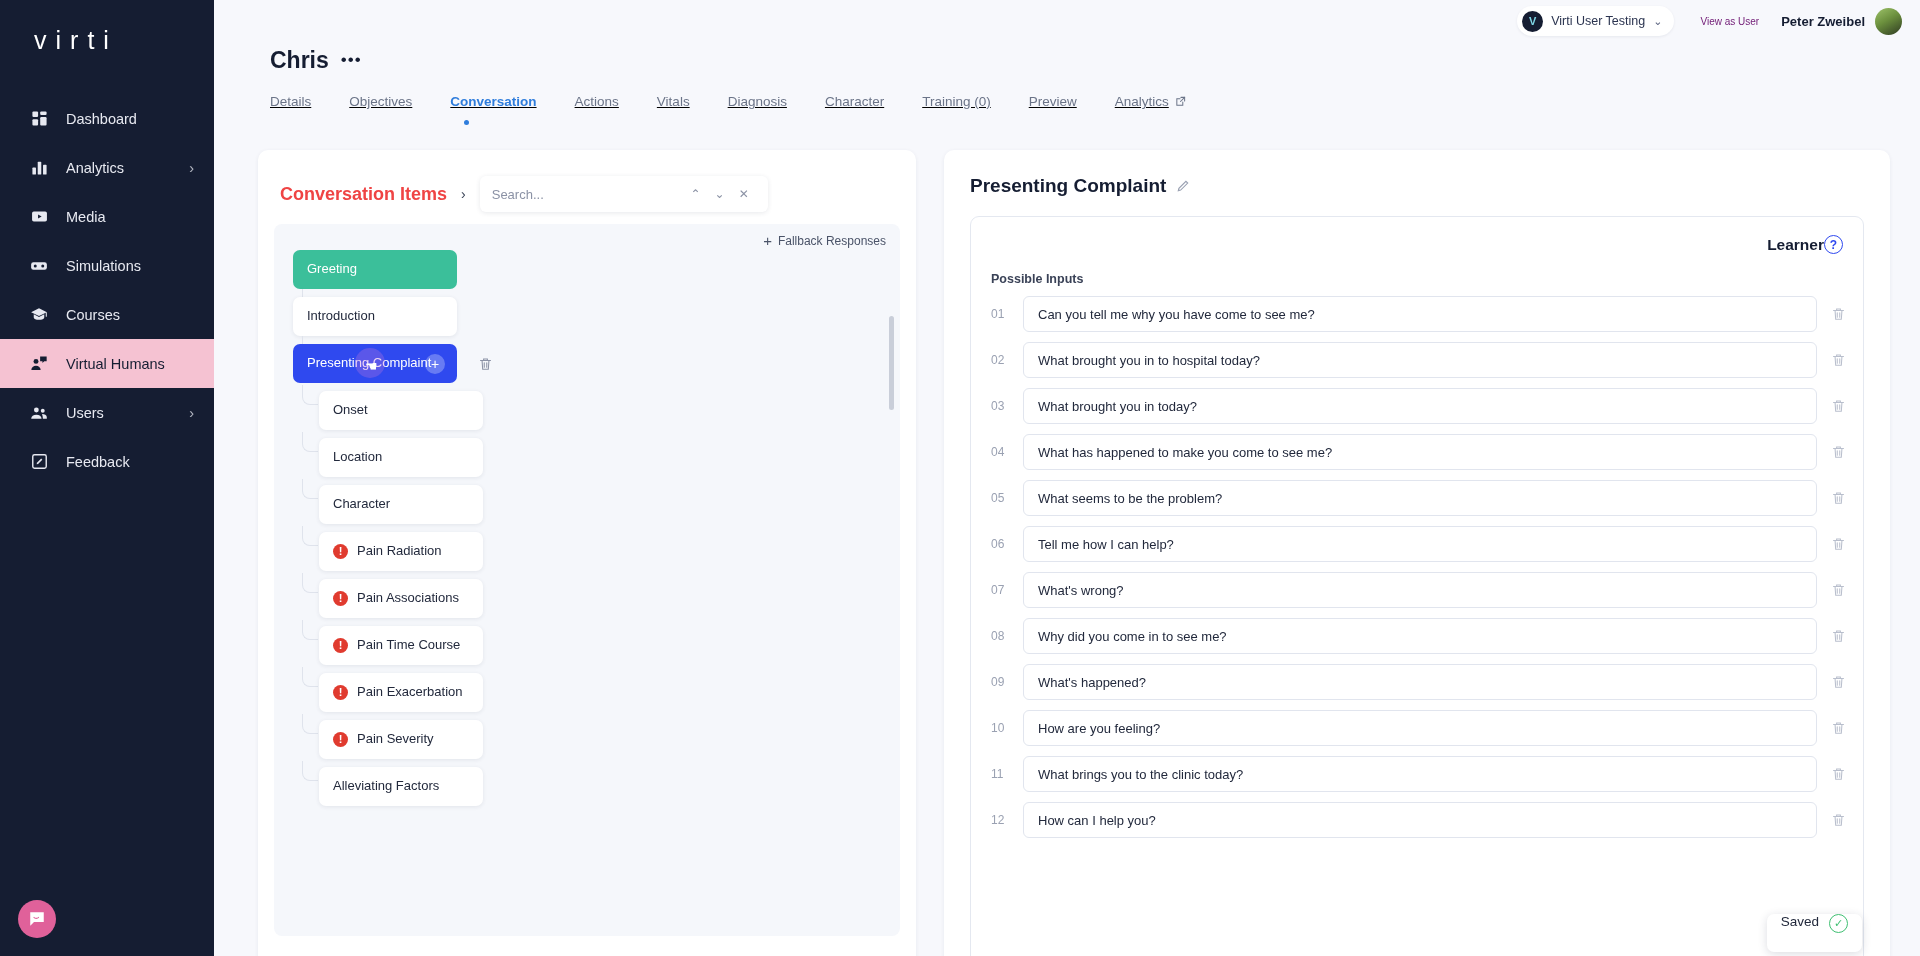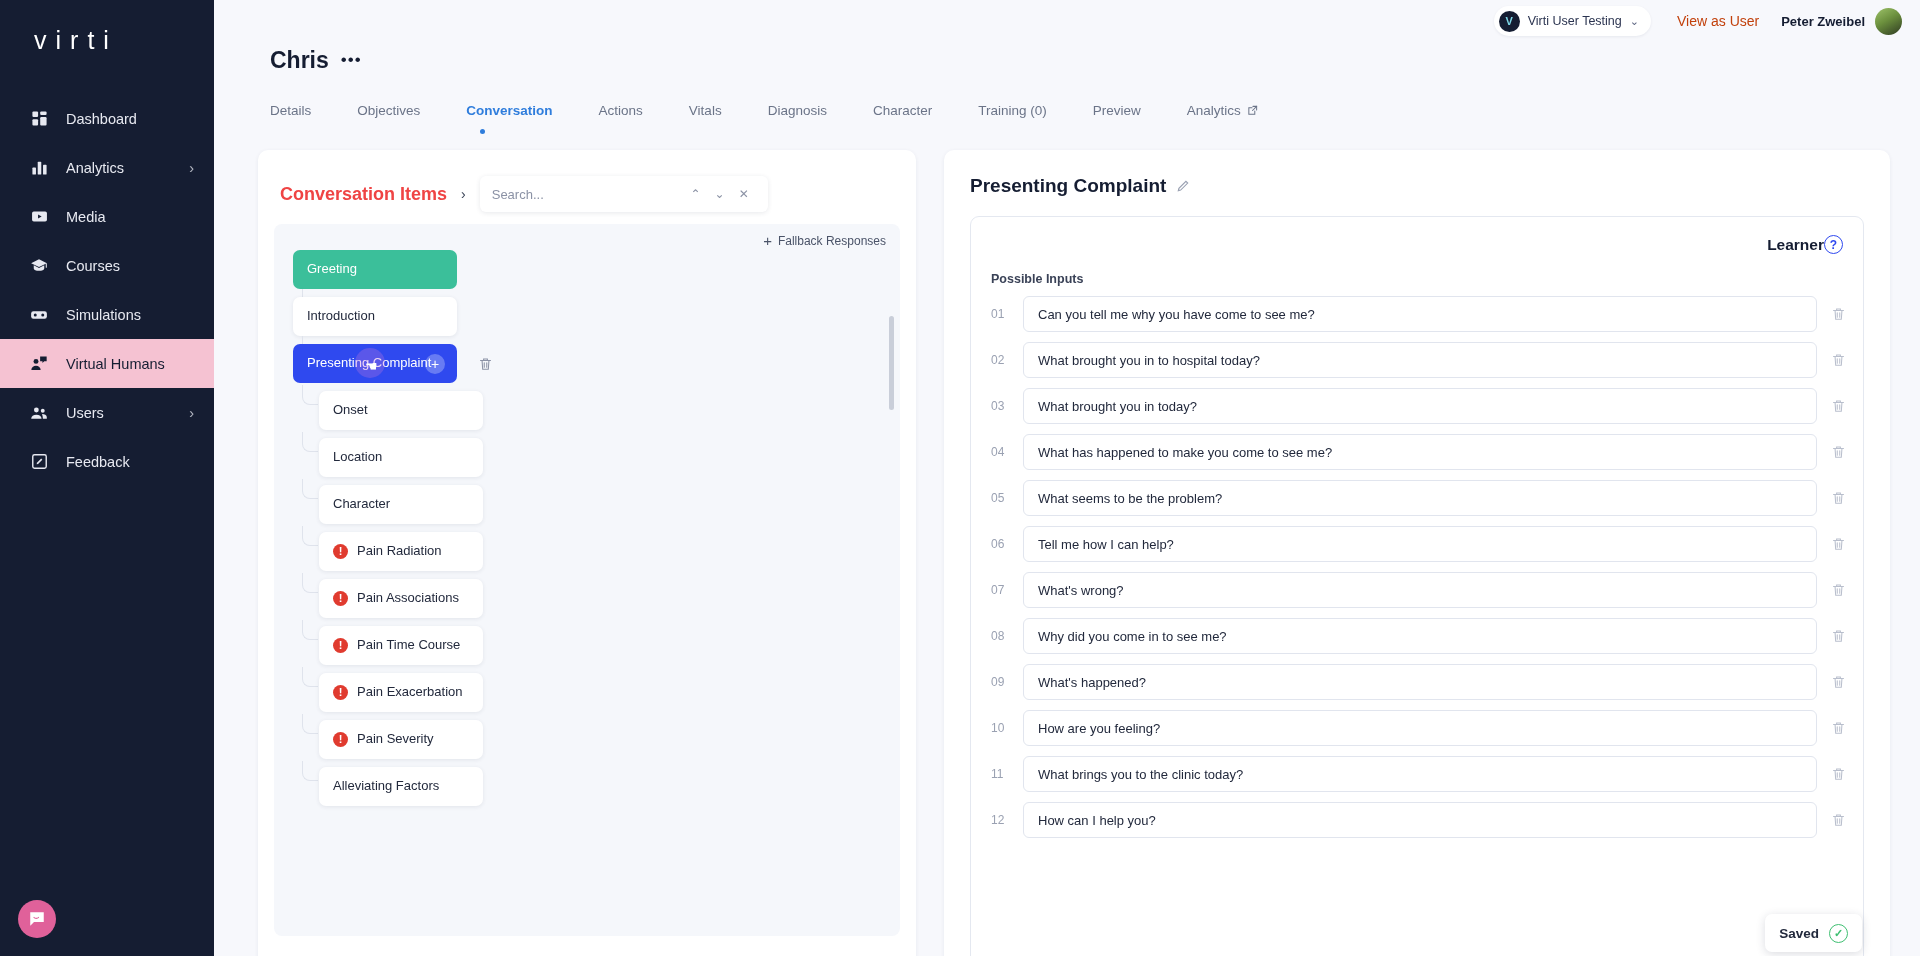--- a/index.html
+++ b/index.html
@@ -87,39 +87,39 @@
   }
   .org-avatar {
     width: 21px; height: 21px; border-radius: 50%;
     background: #151d32; color:#7fd8e8;
     font-size: 11px; display:flex; align-items:center; justify-content:center;
     font-weight: 600;
   }
   .org-name { font-size: 12.5px; color: #2b3450; }
   .org-chev { color:#5b6480; font-size: 11px; }
   .view-as {
-    font-size: 14px; color: #c2410c; margin-left: 26px; cursor: pointer;
+    font-size: 10px; color: #701a75; margin-left: 26px; cursor: pointer;
   }
   .user-name {
     font-size: 13px; color: #151d32; font-weight: 700; margin-left: 22px; cursor:pointer;
   }
   .user-avatar {
     width: 27px; height: 27px; border-radius: 50%;
     margin-left: 10px;
     background: linear-gradient(150deg,#9ec36a 0%,#6b8f3d 45%,#2e3a22 100%);
     cursor: pointer;
   }
 
   
   #pagehead { padding: 0 0 0 56px; }
   .title-row { display: flex; align-items: center; gap: 12px; height: 36px; }
   .page-title { font-size: 23px; font-weight: 700; color: #151d32; }
   .ellipsis-btn { color: #151d32; font-size: 17px; letter-spacing:1px; cursor: pointer; line-height: 8px;}
 
-  .tabs { display: flex; align-items: flex-end; gap: 12px; margin-top: 16px; height: 34px; }
+  .tabs { display: flex; align-items: flex-start; gap: 4px; margin-top: 16px; height: 34px; text-decoration: underline; }
   .tab {
     font-size: 13.5px; color: #6b7488;
     padding: 0 22px 10px 0; margin-right: 12px;
     cursor: pointer; position: relative;
     display: flex; align-items: center; gap: 6px;
   }
   .tab.active { color: #2f7ddc; font-weight: 600; }
   .tab.active::after {
     content: ""; position: absolute;
     bottom: -6px; left: 14px;
@@ -301,24 +301,23 @@
   .trash { color: #b9bfcd; cursor: pointer; flex: 0 0 16px; display:flex; }
 
   
   .saved-toast {
     position: absolute;
     right: 28px; bottom: 18px;
     background: #ffffff;
     border-radius: 7px;
     box-shadow: 0 2px 10px rgba(30,40,70,.16);
     height: 38px;
-    display: flex; align-items: center; gap: 10px;
+    display: flex; gap: 10px;
     padding: 0 14px;
     z-index: 20;
-    font-weight: bold;
   }
   .saved-text { font-size: 13.5px; color: #22293c; }
   .saved-check {
     width: 19px; height: 19px; border-radius: 50%;
     border: 1.5px solid #3fbf72; color: #3fbf72;
     display: flex; align-items: center; justify-content: center;
     font-size: 11px;
   }
 </style>
 </head>
@@ -354,36 +353,36 @@
           <svg width="17" height="17" viewBox="0 0 24 24" fill="currentColor">
             <rect x="1.5" y="5" width="21" height="14" rx="2.5"></rect>
             <path d="M10 9.2l5 2.8-5 2.8z" fill="#151d32"></path>
           </svg>
         </span>
         <span>Media</span>
       </div>
       <div class="nav-item">
         <span class="ico">
           <svg width="18" height="18" viewBox="0 0 24 24" fill="currentColor">
+            <rect x="1.5" y="7" width="21" height="10" rx="3"></rect>
+            <circle cx="7" cy="12" r="2" fill="#151d32"></circle>
+            <circle cx="17" cy="12" r="2" fill="#151d32"></circle>
+          </svg>
+        </span>
+        <span>Simulations</span>
+      </div>
+      <div class="nav-item">
+        <span class="ico">
+          <svg width="18" height="18" viewBox="0 0 24 24" fill="currentColor">
             <path d="M12 3L1.5 8.2 12 13.4l10.5-5.2z"></path>
             <path d="M5 11v4.2c0 1.7 3.1 3.1 7 3.1s7-1.4 7-3.1V11l-7 3.5z"></path>
             <rect x="21" y="8.4" width="1.4" height="6" rx=".7"></rect>
           </svg>
         </span>
         <span>Courses</span>
-      </div>
-      <div class="nav-item">
-        <span class="ico">
-          <svg width="18" height="18" viewBox="0 0 24 24" fill="currentColor">
-            <rect x="1.5" y="7" width="21" height="10" rx="3"></rect>
-            <circle cx="7" cy="12" r="2" fill="#151d32"></circle>
-            <circle cx="17" cy="12" r="2" fill="#151d32"></circle>
-          </svg>
-        </span>
-        <span>Simulations</span>
       </div>
       <div class="nav-item active">
         <span class="ico">
           <svg width="18" height="18" viewBox="0 0 24 24" fill="currentColor">
             <circle cx="8" cy="8.5" r="3.3"></circle>
             <path d="M1.8 20c0-3.4 2.8-5.6 6.2-5.6s6.2 2.2 6.2 5.6z"></path>
             <path d="M13.5 2h8.7v6.2h-3.2l-2.4 2.4V8.2h-3.1z"></path>
           </svg>
         </span>
         <span>Virtual Humans</span>

